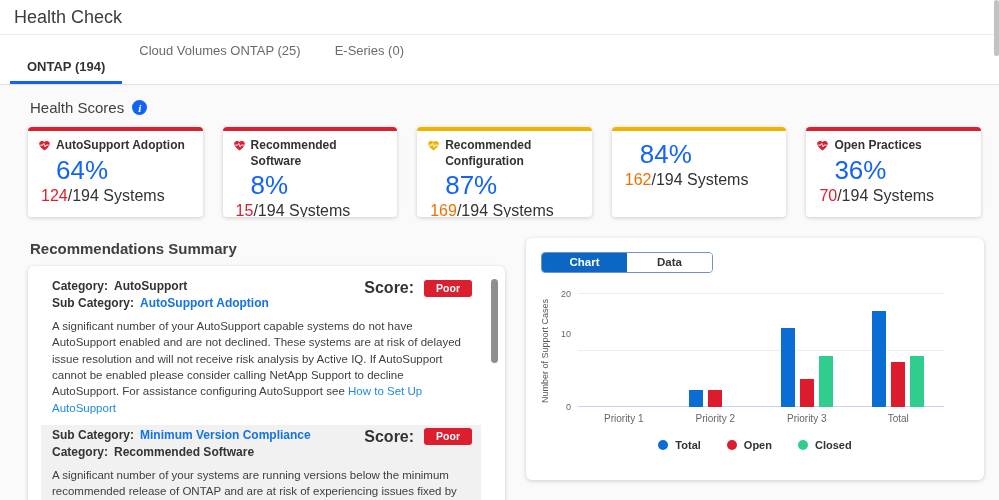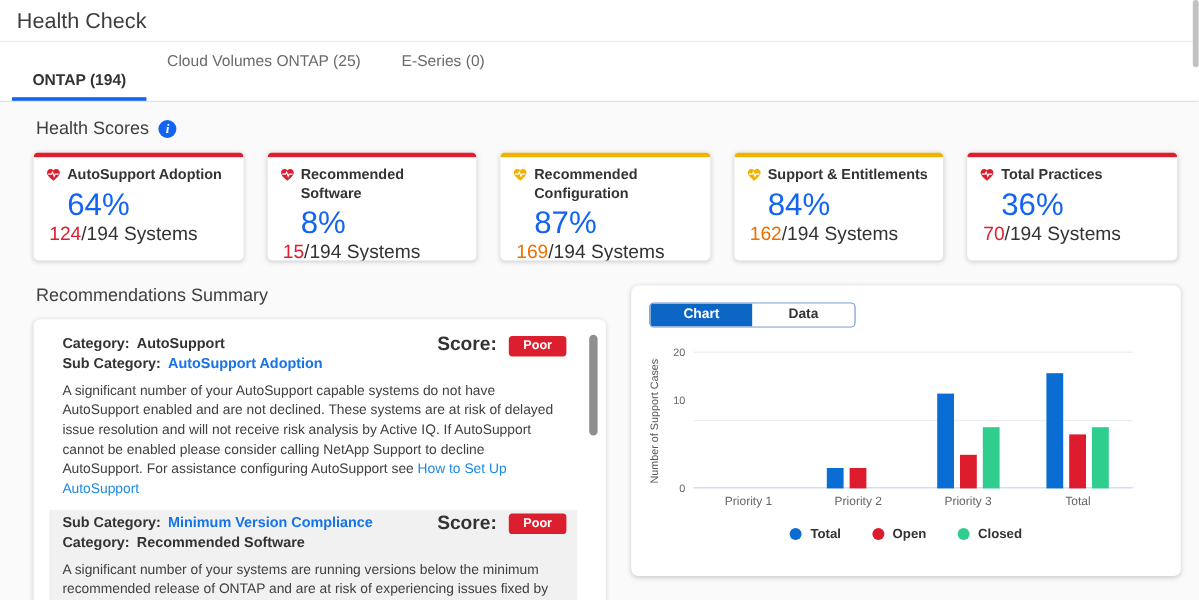--- a/index.html
+++ b/index.html
@@ -26,21 +26,21 @@
   .card-body { padding:7px 10px 0; }
   .card-title { display:flex; gap:5px; font-weight:bold; font-size:12px; color:#333; line-height:1.3; }
   .heart-icon { width:13px; height:13px; flex:0 0 13px; margin-top:1px; }
   .heart-icon svg { width:13px; height:13px; display:block; }
   .pct { font-size:26px; color:#1464f4; margin:1px 0 1px 18px; }
   .sys { font-size:16px; color:#333; margin-left:3px; }
 
   .main-row { display:flex; gap:21px; margin-top:21px; }
   .main-col-left { width:477px; flex:0 0 477px; }
   .main-col-right { flex:1; }
-  .col-header { font-size:15px; color:#404040; margin:0 0 8px 2px; height:20px; display:flex; justify-content:space-between; align-items:flex-start; }
+  .col-header { font-size:15px; color:#404040; margin:0 0 8px 2px; height:20px; display:flex; justify-content:space-between; align-items:center;font-weight:bold; }
   .view-all { display:flex; align-items:center; gap:7px; font-size:13px; color:#0c6fe8; cursor:pointer; margin-right:5px; }
 
   .panel { background:#fff; border-radius:6px; box-shadow:0 1px 4px rgba(0,0,0,.18); height:242px; position:relative; overflow:hidden; }
 
   
   .rec-scroll { padding:10px 24px 0 13px; }
   .rec-item { padding:3px 9px 9px 11px; }
   .rec-item.alt { background:#f1f1f2; }
   .rec-head { display:flex; justify-content:space-between; align-items:flex-start; }
   .rec-line { font-size:12px; color:#333; margin-bottom:3px; }
@@ -145,44 +145,35 @@
             </span>
           <span>Recommended Configuration</span>
         </div>
         <div class="pct">87%</div>
         <div class="sys"><span class="cnt" style="color: rgb(237, 113, 2);">169</span><span>/194 Systems</span></div>
       </div>
     </div>
     <div class="score-card">
       <div class="card-topbar" style="background: rgb(242, 178, 0);"></div>
       <div class="card-body">
-        <div class="card-title">
-          <span class="heart-icon" style="color: rgb(242, 178, 0);">
-              <svg viewBox="0 0 24 24">
-                <path d="M12 21.3C7.1 17.8 2.2 13.6 2.2 8.9 2.2 5.9 4.6 3.5 7.6 3.5c1.8 0 3.4.9 4.4 2.2 1-1.3 2.6-2.2 4.4-2.2 3 0 5.4 2.4 5.4 5.4 0 4.7-4.9 8.9-9.8 12.4z" fill="currentColor"></path>
-                <polyline points="4,11.3 9,11.3 10.7,8.2 13.2,14.6 14.8,11.3 20,11.3" fill="none" stroke="#fff" stroke-width="1.7"></polyline>
-              </svg>
-            </span>
-          <span>Support &amp; Entitlements</span>
-        </div>
         <div class="pct">84%</div>
         <div class="sys"><span class="cnt" style="color: rgb(237, 113, 2);">162</span><span>/194 Systems</span></div>
       </div>
     </div>
     <div class="score-card">
       <div class="card-topbar" style="background: rgb(220, 31, 46);"></div>
       <div class="card-body">
         <div class="card-title">
           <span class="heart-icon" style="color: rgb(220, 31, 46);">
               <svg viewBox="0 0 24 24">
                 <path d="M12 21.3C7.1 17.8 2.2 13.6 2.2 8.9 2.2 5.9 4.6 3.5 7.6 3.5c1.8 0 3.4.9 4.4 2.2 1-1.3 2.6-2.2 4.4-2.2 3 0 5.4 2.4 5.4 5.4 0 4.7-4.9 8.9-9.8 12.4z" fill="currentColor"></path>
                 <polyline points="4,11.3 9,11.3 10.7,8.2 13.2,14.6 14.8,11.3 20,11.3" fill="none" stroke="#fff" stroke-width="1.7"></polyline>
               </svg>
             </span>
-          <span>Total Practices</span>
+          <span>Open Practices</span>
         </div>
         <div class="pct">36%</div>
         <div class="sys"><span class="cnt" style="color: rgb(220, 31, 46);">70</span><span>/194 Systems</span></div>
       </div>
     </div>
   </div>
 
   <div class="main-row">
     <div class="main-col-left">
       <div class="col-header">

